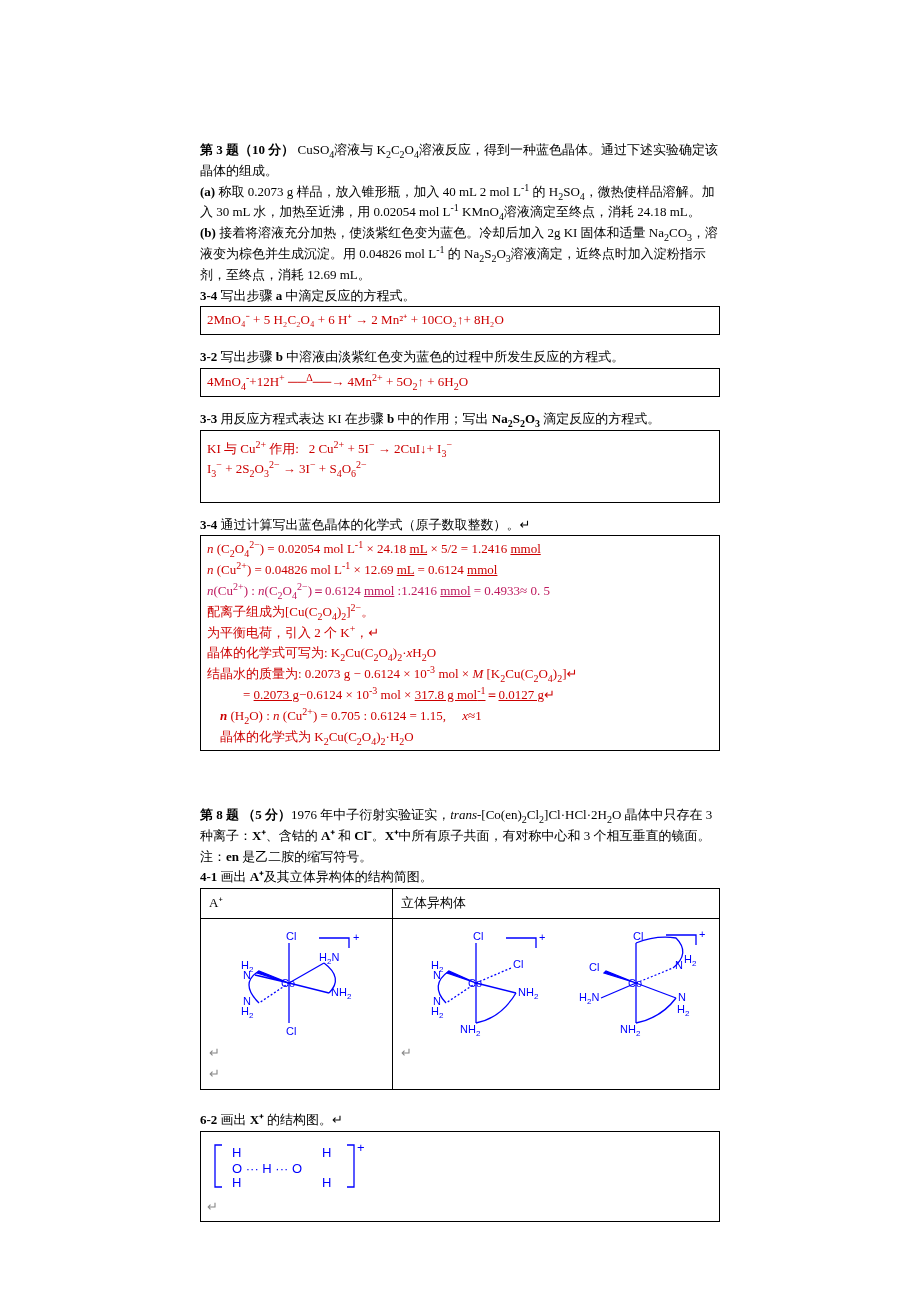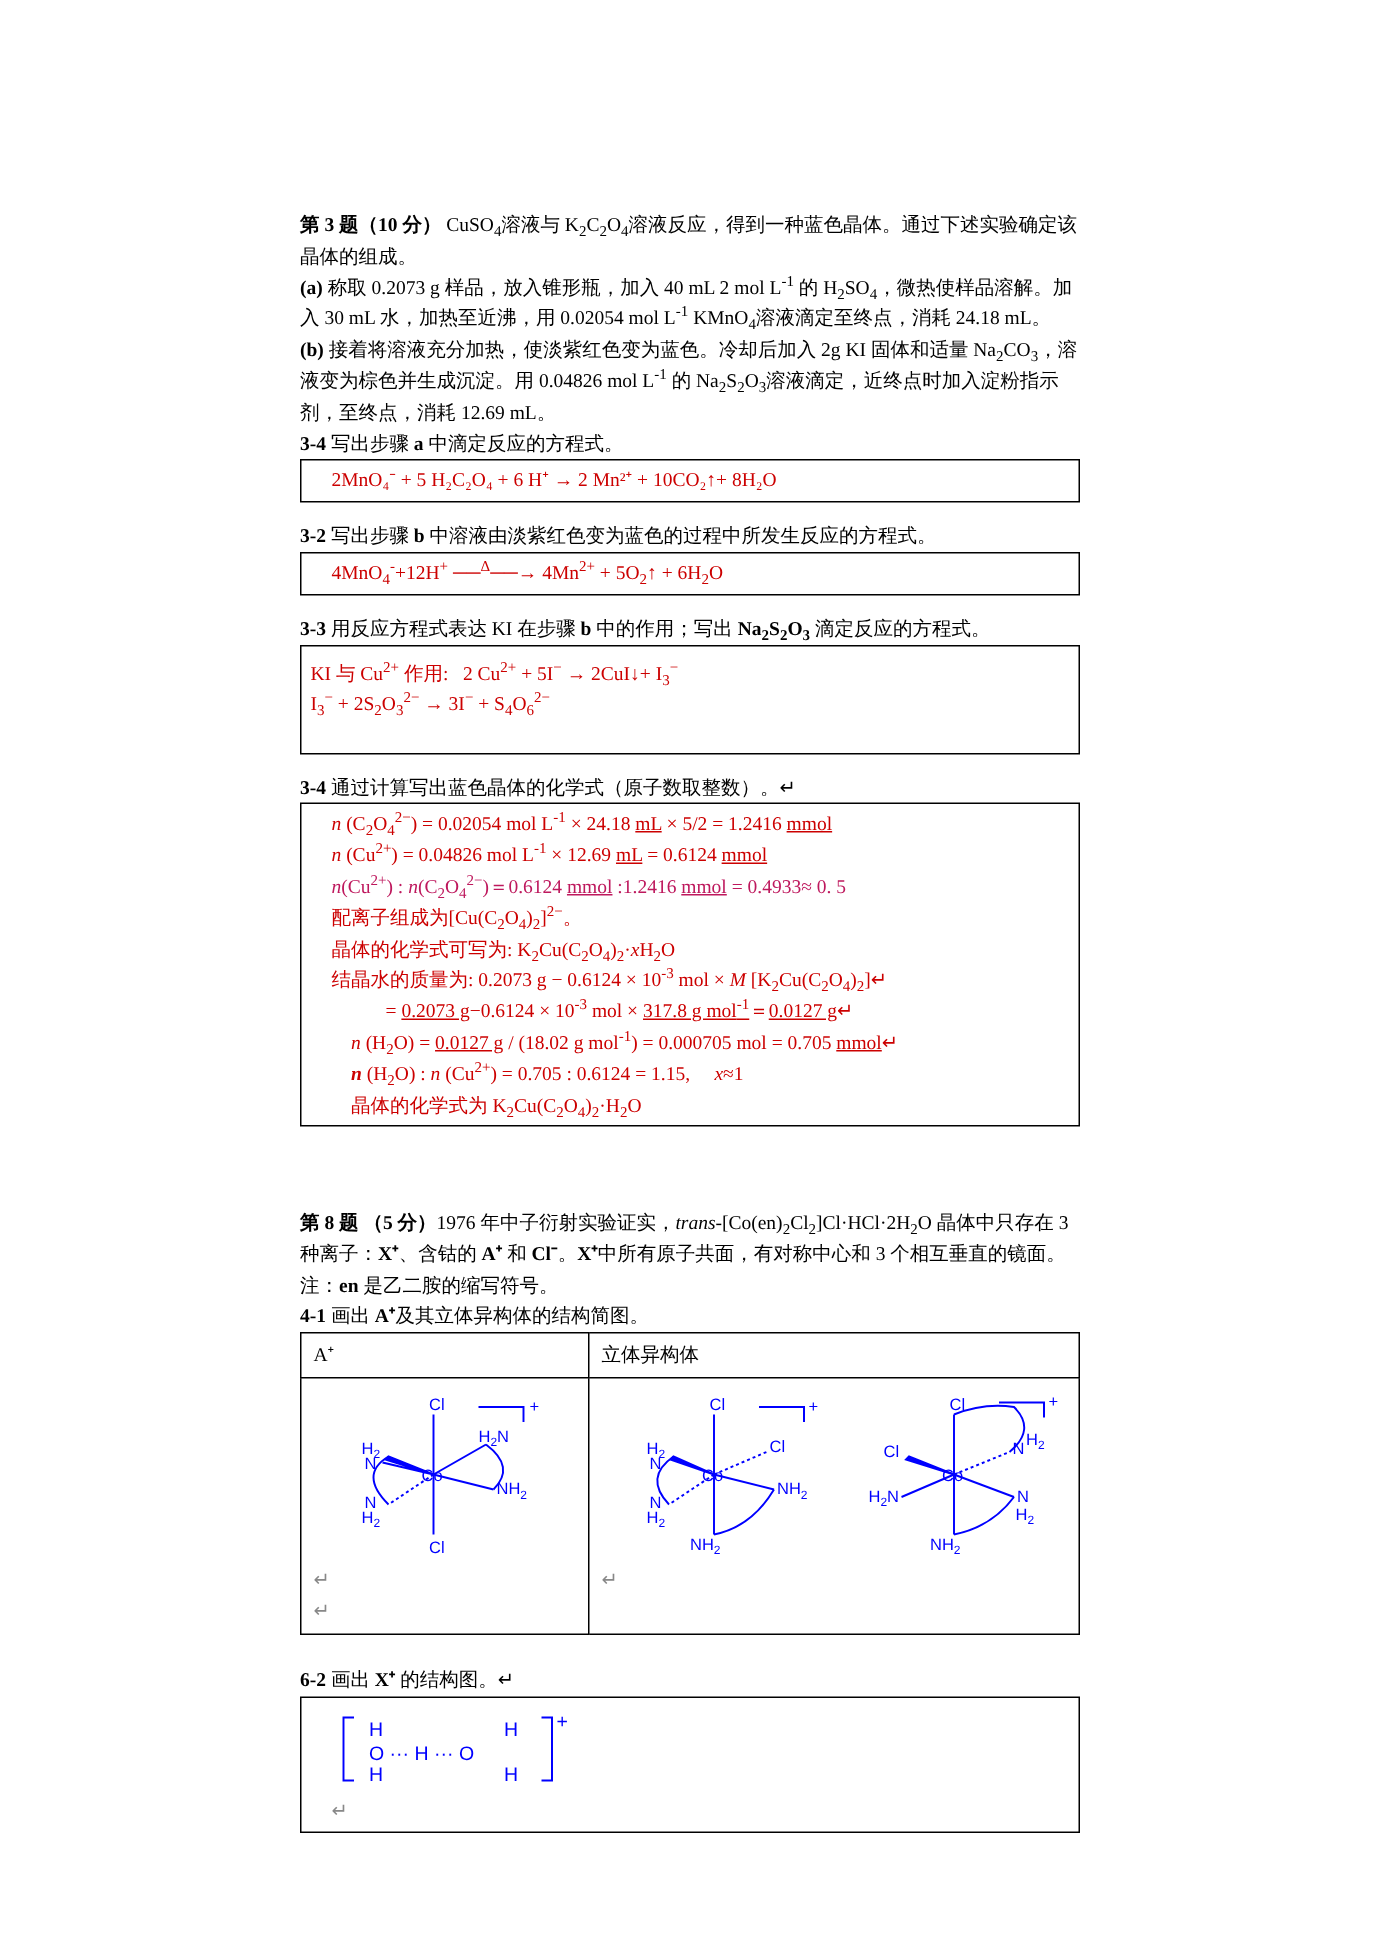--- a/index.html
+++ b/index.html
@@ -1,18 +1,18 @@
 <!DOCTYPE html>
 <html><head>
 <meta charset="utf-8">
 <style>
 body{margin:0;background:#fff;font-family:"SimSun","Times New Roman",serif;font-size:13px;line-height:1.6;color:#000}
 .page{width:920px;min-height:1302px;padding:140px 200px 60px 200px;box-sizing:border-box}
 .bold{font-weight:bold}
-.box{border:1px solid #000;padding:3px 20px;margin-bottom:12px}
+.box{border:1px solid #000;padding:3px 6px;margin-bottom:12px}
 .box-tall{border:1px solid #000;padding:8px 6px;margin-bottom:12px;min-height:55px}
 .red{color:#c00}
 .blue{color:#be185d}
 sub{font-size:10px;line-height:0}
 sup{font-size:10px;line-height:0}
 .u{text-decoration:underline}
 table.struct{border-collapse:collapse;width:100%}
 table.struct td{border:1px solid #000;padding:4px 8px;vertical-align:top}
 .svg-struct{display:block}
 p{margin:0}
@@ -45,26 +45,26 @@
 <span class="red">I<sub>3</sub><sup>−</sup> + 2S<sub>2</sub>O<sub>3</sub><sup>2−</sup> → 3I<sup>−</sup> + S<sub>4</sub>O<sub>6</sub><sup>2−</sup></span>
 </div>
 
 <p><span class="bold">3-4</span> 通过计算写出蓝色晶体的化学式（原子数取整数）。↵</p>
 
 <div class="box">
 <p class="red"><i>n</i> (C<sub>2</sub>O<sub>4</sub><sup>2−</sup>)  =  0.02054 mol L<sup>-1</sup> × 24.18 <span class="u">mL</span> × 5/2  =  1.2416 <span class="u">mmol</span></p>
 <p class="red"><i>n</i> (Cu<sup>2+</sup>) = 0.04826 mol L<sup>-1</sup> × 12.69 <span class="u">mL</span> = 0.6124 <span class="u">mmol</span></p>
 <p class="blue"><i>n</i>(Cu<sup>2+</sup>) : <i>n</i>(C<sub>2</sub>O<sub>4</sub><sup>2−</sup>)＝0.6124 <span class="u">mmol</span> :1.2416 <span class="u">mmol</span>  = 0.4933≈ 0. 5</p>
 <p class="red">配离子组成为[Cu(C<sub>2</sub>O<sub>4</sub>)<sub>2</sub>]<sup>2−</sup>。</p>
+<p class="red">为平衡电荷，引入 2 个 K<sup>+</sup>，↵</p>
 <p class="red">晶体的化学式可写为: K<sub>2</sub>Cu(C<sub>2</sub>O<sub>4</sub>)<sub>2</sub>·<i>x</i>H<sub>2</sub>O</p>
 <p class="red">结晶水的质量为:  0.2073 g  −  0.6124  ×  10<sup>-3</sup> mol  ×  <i>M</i> [K<sub>2</sub>Cu(C<sub>2</sub>O<sub>4</sub>)<sub>2</sub>]↵</p>
 <p class="red">
         <span class="indent">=  <span class="u">0.2073 g</span>−0.6124  ×  10<sup>-3</sup> mol  ×  <span class="u">317.8 g mol<sup>-1</sup></span>＝<span class="u">0.0127 g</span>↵</span>
       </p>
-<p class="red">&nbsp;&nbsp;&nbsp;&nbsp;<i>n</i> (H<sub>2</sub>O) = <span class="u">0.0127 g</span> / (18.02 g mol<sup>-1</sup>) = 0.000705 mol = 0.705 <span class="u">mmol</span>↵</p>
 <p class="red">&nbsp;&nbsp;&nbsp;&nbsp;<b><i>n</i></b> (H<sub>2</sub>O) : <i>n</i> (Cu<sup>2+</sup>)  =  0.705 : 0.6124 = 1.15,&nbsp;&nbsp;&nbsp;&nbsp;&nbsp;<i>x</i>≈1</p>
 <p class="red">&nbsp;&nbsp;&nbsp;&nbsp;晶体的化学式为 K<sub>2</sub>Cu(C<sub>2</sub>O<sub>4</sub>)<sub>2</sub>·H<sub>2</sub>O</p>
 </div>
 
 <br><br>
 
 <p><span class="bold">第 8 题 （5 分）</span>1976 年中子衍射实验证实，<i>trans</i>-[Co(en)<sub>2</sub>Cl<sub>2</sub>]Cl·HCl·2H<sub>2</sub>O 晶体中只存在 3 种离子：<span class="bold">X⁺</span>、含钴的 <span class="bold">A⁺</span> 和 <span class="bold">Cl⁻</span>。<span class="bold">X⁺</span>中所有原子共面，有对称中心和 3 个相互垂直的镜面。注：<span class="bold">en</span> 是乙二胺的缩写符号。</p>
 <p><span class="bold">4-1</span> 画出 <span class="bold">A⁺</span>及其立体异构体的结构简图。</p>
 
 <table class="struct">

